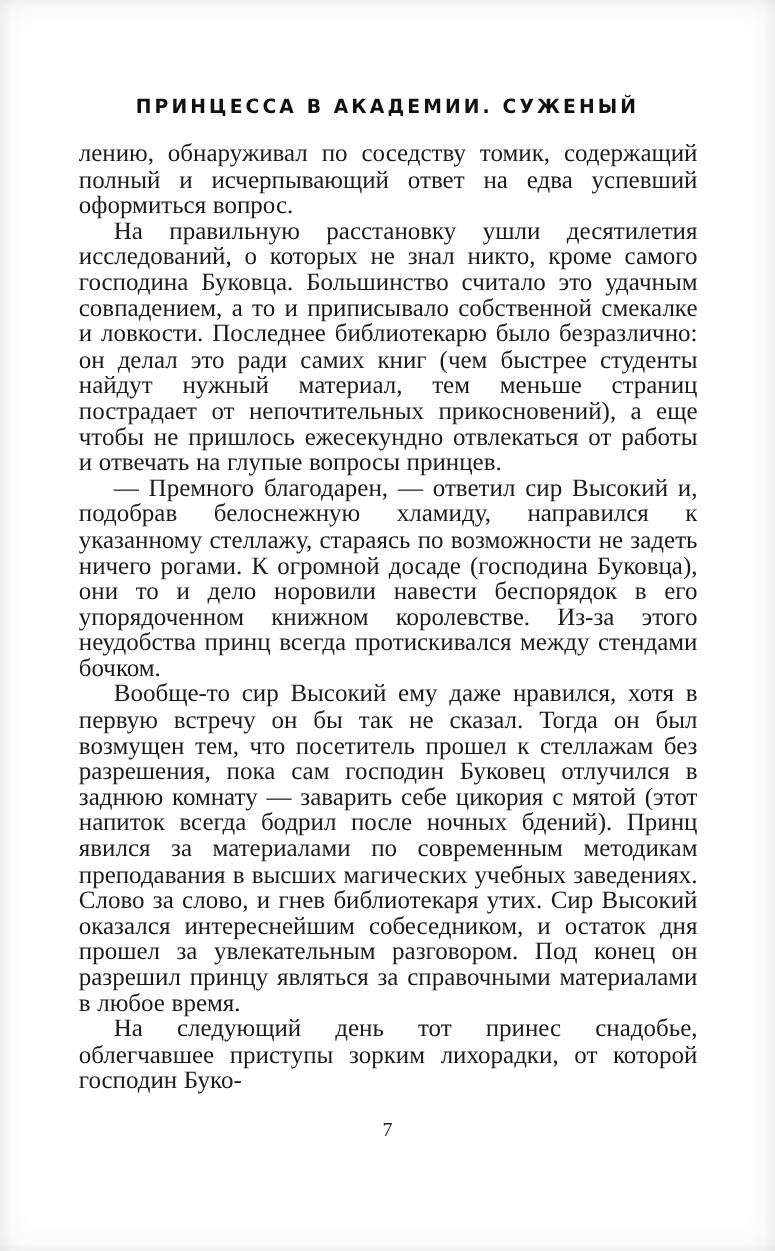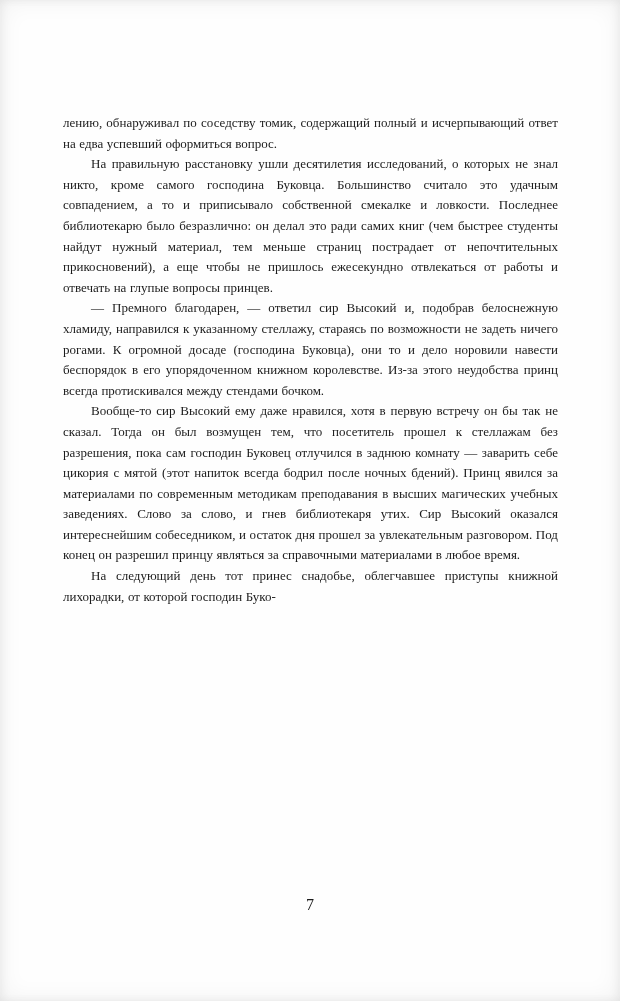--- a/index.html
+++ b/index.html
@@ -37,21 +37,21 @@
       transform: scaleY(1.05);
       white-space: nowrap;
     }
 
     .text-block {
       position: absolute;
       top: 113px;
       left: 63px;
       width: 495px;
       text-align: justify;
-      font-size: 13px;
+      font-size: 20px;
       line-height: 20.6px;
       hyphens: auto;
       -webkit-hyphens: auto;
       word-spacing: 0.3px;
     }
 
     .text-block p {
       text-indent: 28px;
     }
 
@@ -67,24 +67,25 @@
       text-align: center;
       font-size: 16px;
       color: #1b1b1b;
     }
   </style>
 </head>
 <body>
 
 <div class="scan-page">
 
+  <div class="running-title">ПРИНЦЕССА В АКАДЕМИИ. СУЖЕНЫЙ</div>
 
   <div class="text-block">
     <p class="continuation">лению, обнаруживал по соседству томик, содержащий полный и исчерпывающий ответ на едва успевший оформиться вопрос.</p>
     <p>На правильную расстановку ушли десятилетия исследований, о которых не знал никто, кроме самого господина Буковца. Большинство считало это удачным совпадением, а то и приписывало собственной смекалке и ловкости. Последнее библиотекарю было безразлично: он делал это ради самих книг (чем быстрее студенты найдут нужный материал, тем меньше страниц пострадает от непочтительных прикосновений), а еще чтобы не пришлось ежесекундно отвлекаться от работы и отвечать на глупые вопросы принцев.</p>
     <p>— Премного благодарен, — ответил сир Высокий и, подобрав белоснежную хламиду, направился к указанному стеллажу, стараясь по возможности не задеть ничего рогами. К огромной досаде (господина Буковца), они то и дело норовили навести беспорядок в его упорядоченном книжном королевстве. Из-за этого неудобства принц всегда протискивался между стендами бочком.</p>
     <p>Вообще-то сир Высокий ему даже нравился, хотя в первую встречу он бы так не сказал. Тогда он был возмущен тем, что посетитель прошел к стеллажам без разрешения, пока сам господин Буковец отлучился в заднюю комнату — заварить себе цикория с мятой (этот напиток всегда бодрил после ночных бдений). Принц явился за материалами по современным методикам преподавания в высших магических учебных заведениях. Слово за слово, и гнев библиотекаря утих. Сир Высокий оказался интереснейшим собеседником, и остаток дня прошел за увлекательным разговором. Под конец он разрешил принцу являться за справочными материалами в любое время.</p>
-    <p>На следующий день тот принес снадобье, облегчавшее приступы книжной лихорадки, от которой господин Буко-</p>
+    <p>На следующий день тот принес снадобье, облегчавшее приступы зорким лихорадки, от которой господин Буко-</p>
   </div>
 
   <div class="page-number">7</div>
 
 </div>
 
 </body></html>

